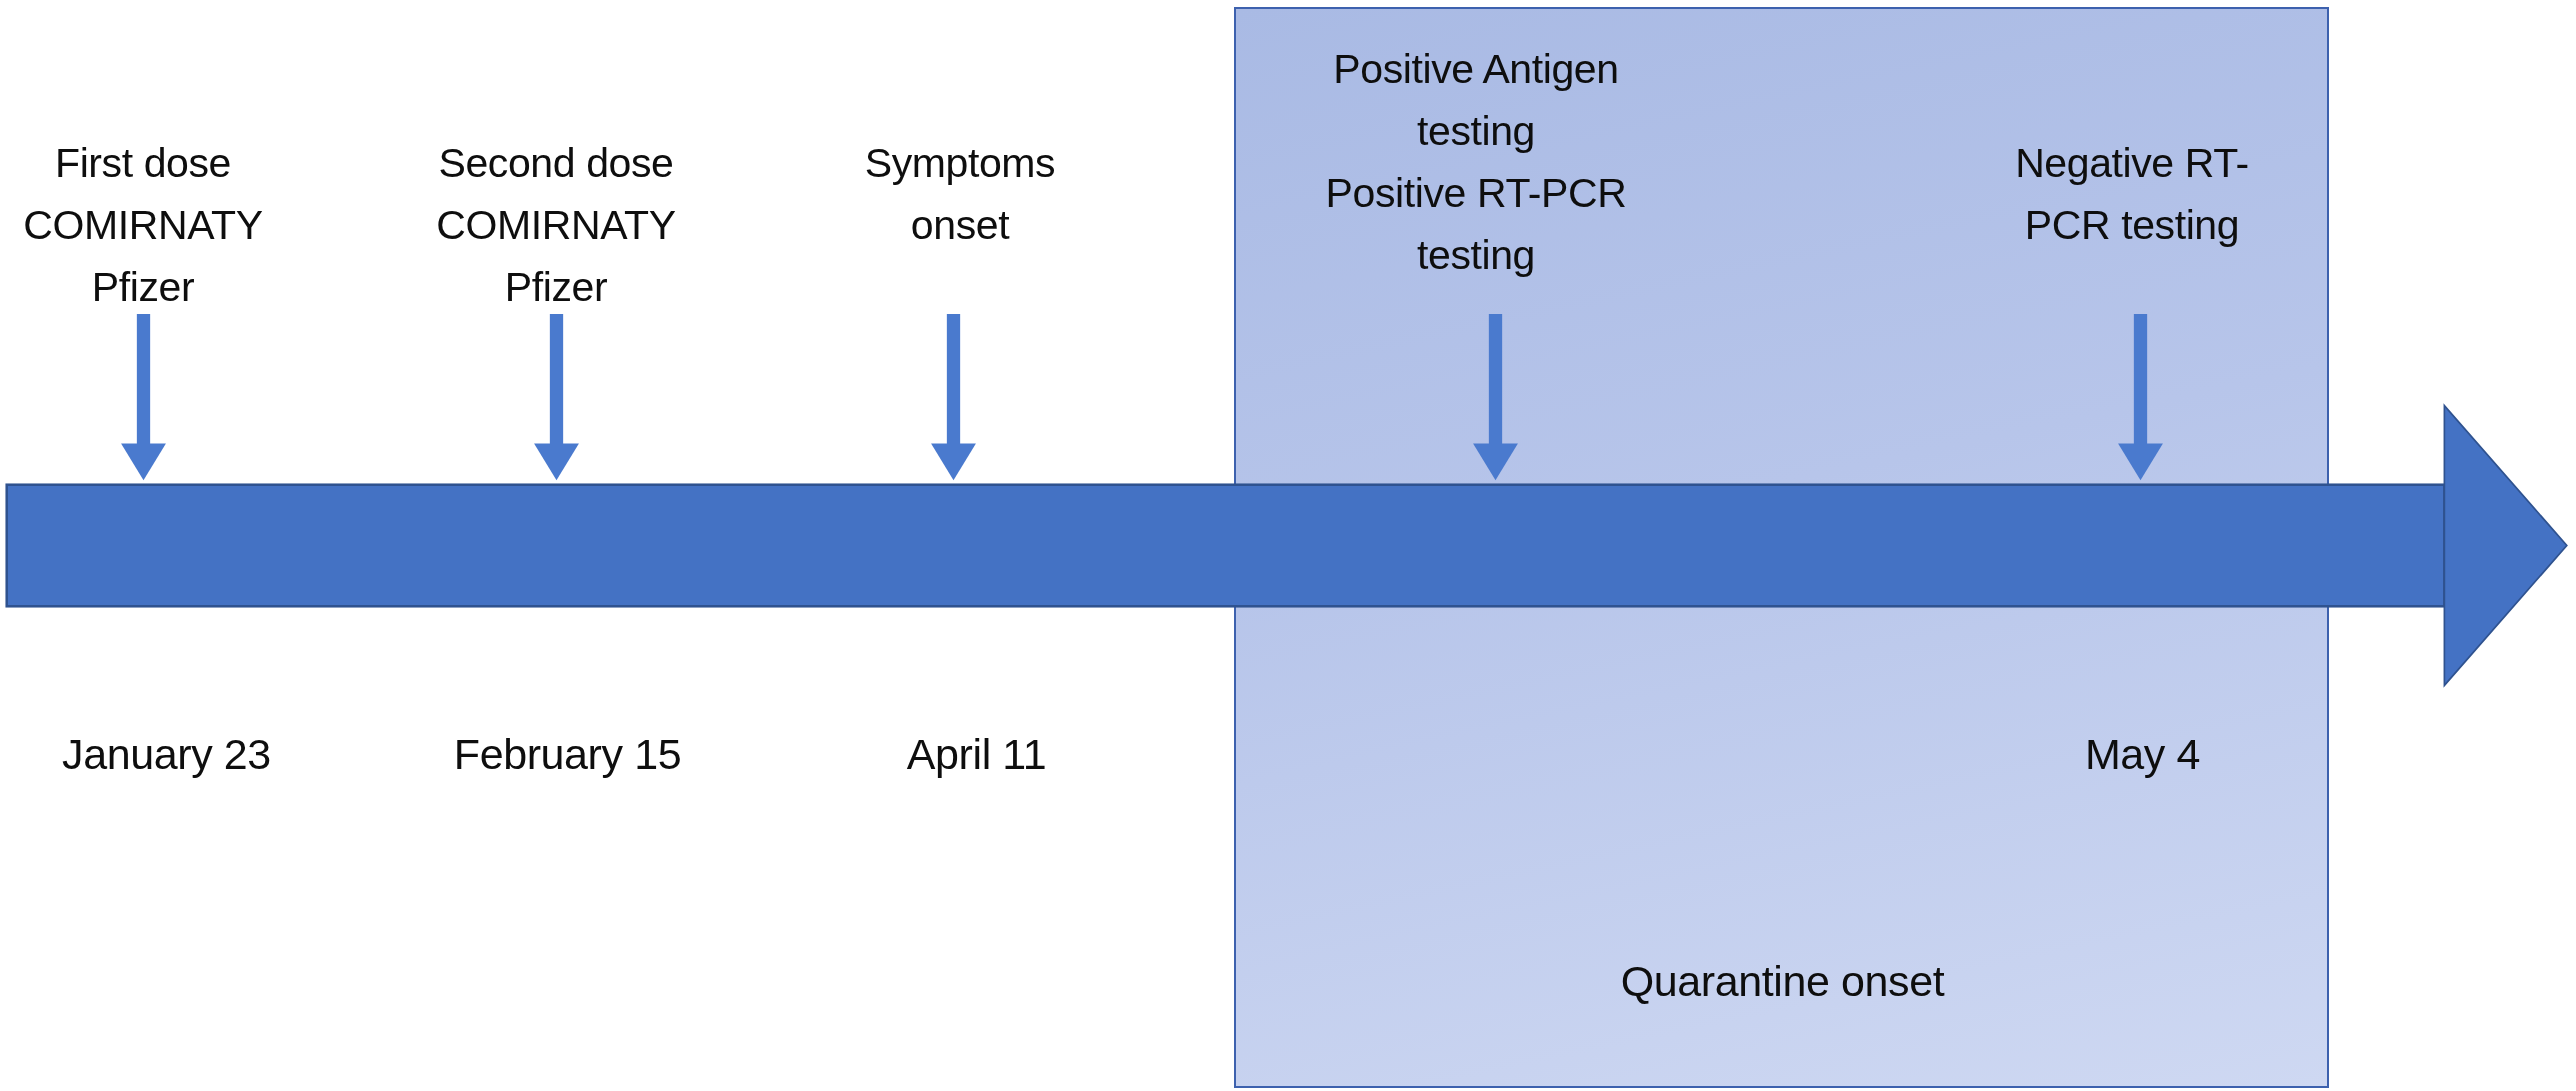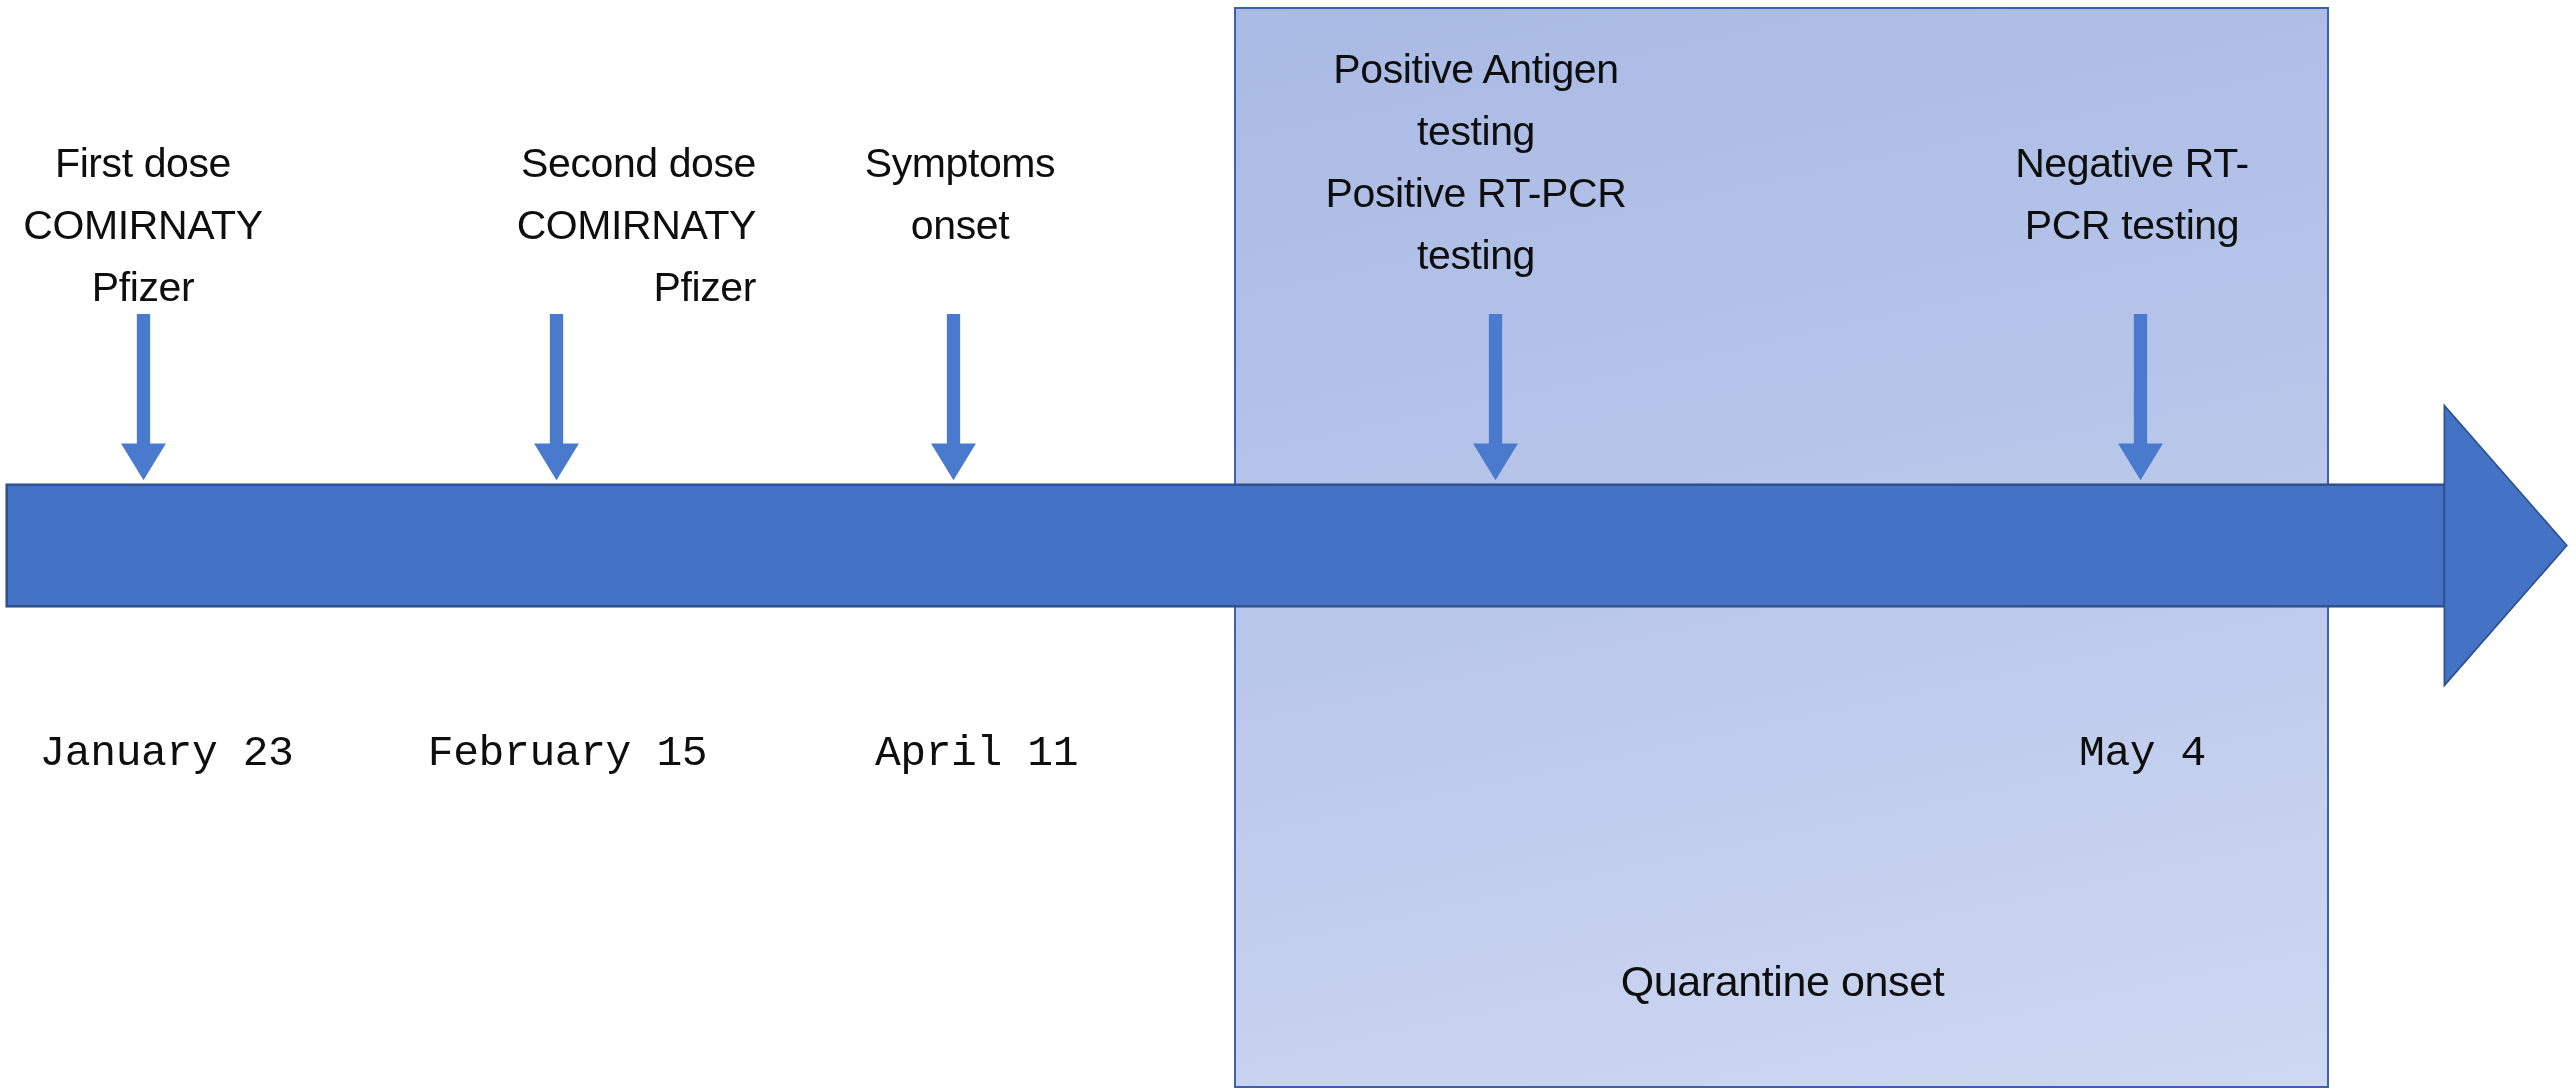--- a/index.html
+++ b/index.html
@@ -54,26 +54,26 @@
     position: absolute;
     white-space: pre-line;
     text-align: center;
     font-size: 41px;
     line-height: 62px;
     letter-spacing: -0.4px;
     z-index: 4;
   }
   .event-label { width: 400px; top: 132px; }
   .event-label.tall { top: 38px; }
-  .event-date { position: absolute; width: 333px; top: 723px; text-align: center; font-size: 43px; line-height: 62px; letter-spacing: -0.4px; z-index: 4; font-family: Liberation Mono, monospace; }
+  .event-date { position: absolute; width: 333px; top: 723px; text-align: center; font-size: 43px; line-height: 62px; letter-spacing: -0.4px; z-index: 4; }
   .quarantine-label { position: absolute; left: 1491px; top: 950px; width: 583px; text-align: center; font-size: 43px; line-height: 62px; letter-spacing: -0.4px; z-index: 4; }
 
   
   .e1.event-label { left: -57px; }
-  .e2.event-label { left: 356px; text-align: right; }
+  .e2.event-label { left: 356px; }
   .e3.event-label { left: 760px; }
   .e4.event-label { left: 1276px; }
   .e5.event-label { left: 1932px; }
   .e1.event-arrow { left: 120px; }
   .e2.event-arrow { left: 533px; }
   .e3.event-arrow { left: 930px; }
   .e4.event-arrow { left: 1472px; }
   .e5.event-arrow { left: 2117px; }
   .e1.event-date { left: 0px; }
   .e2.event-date { left: 401px; }

